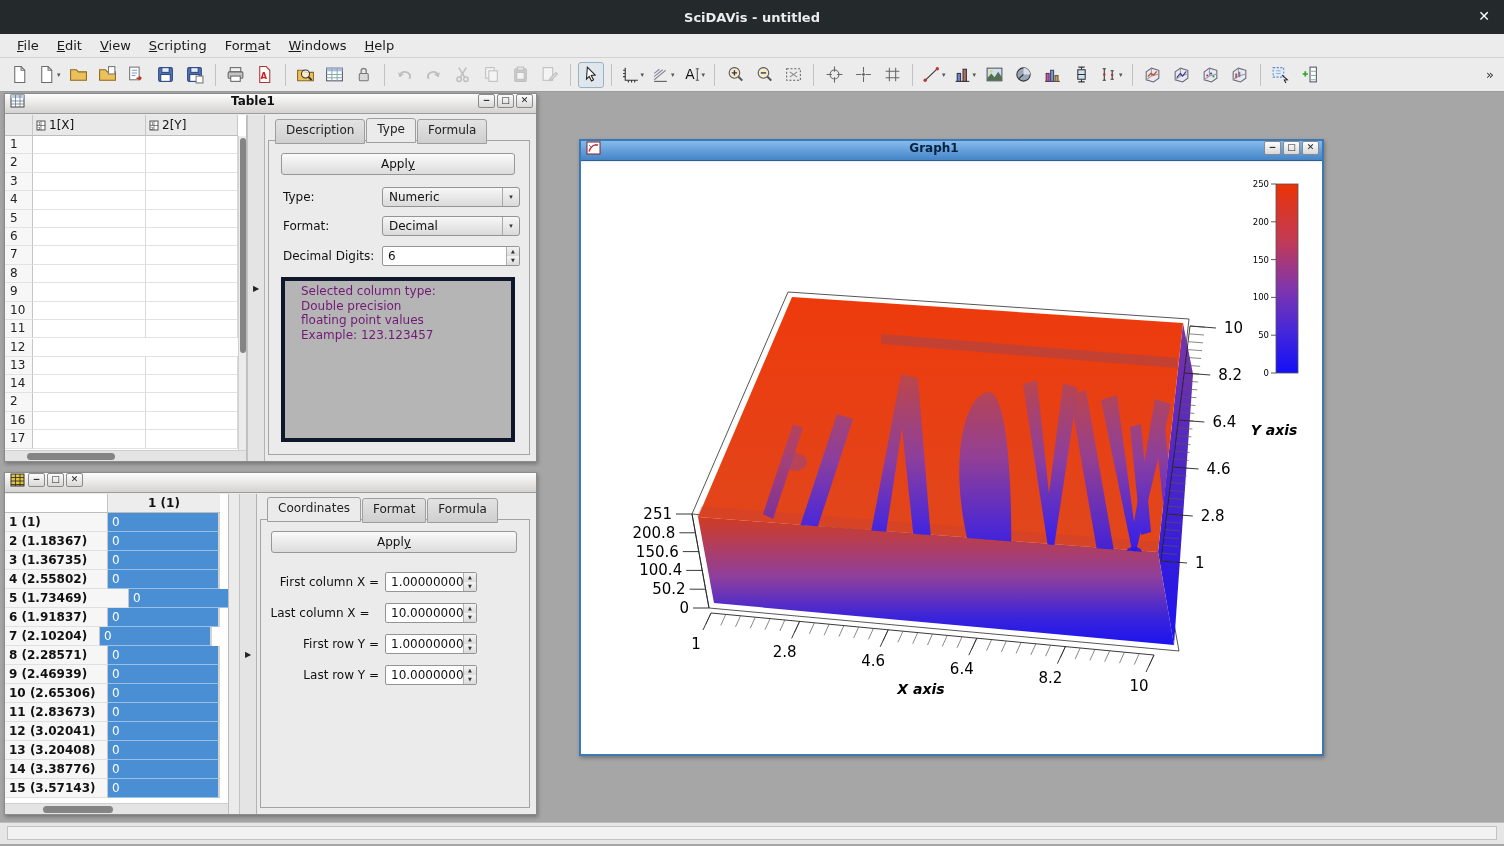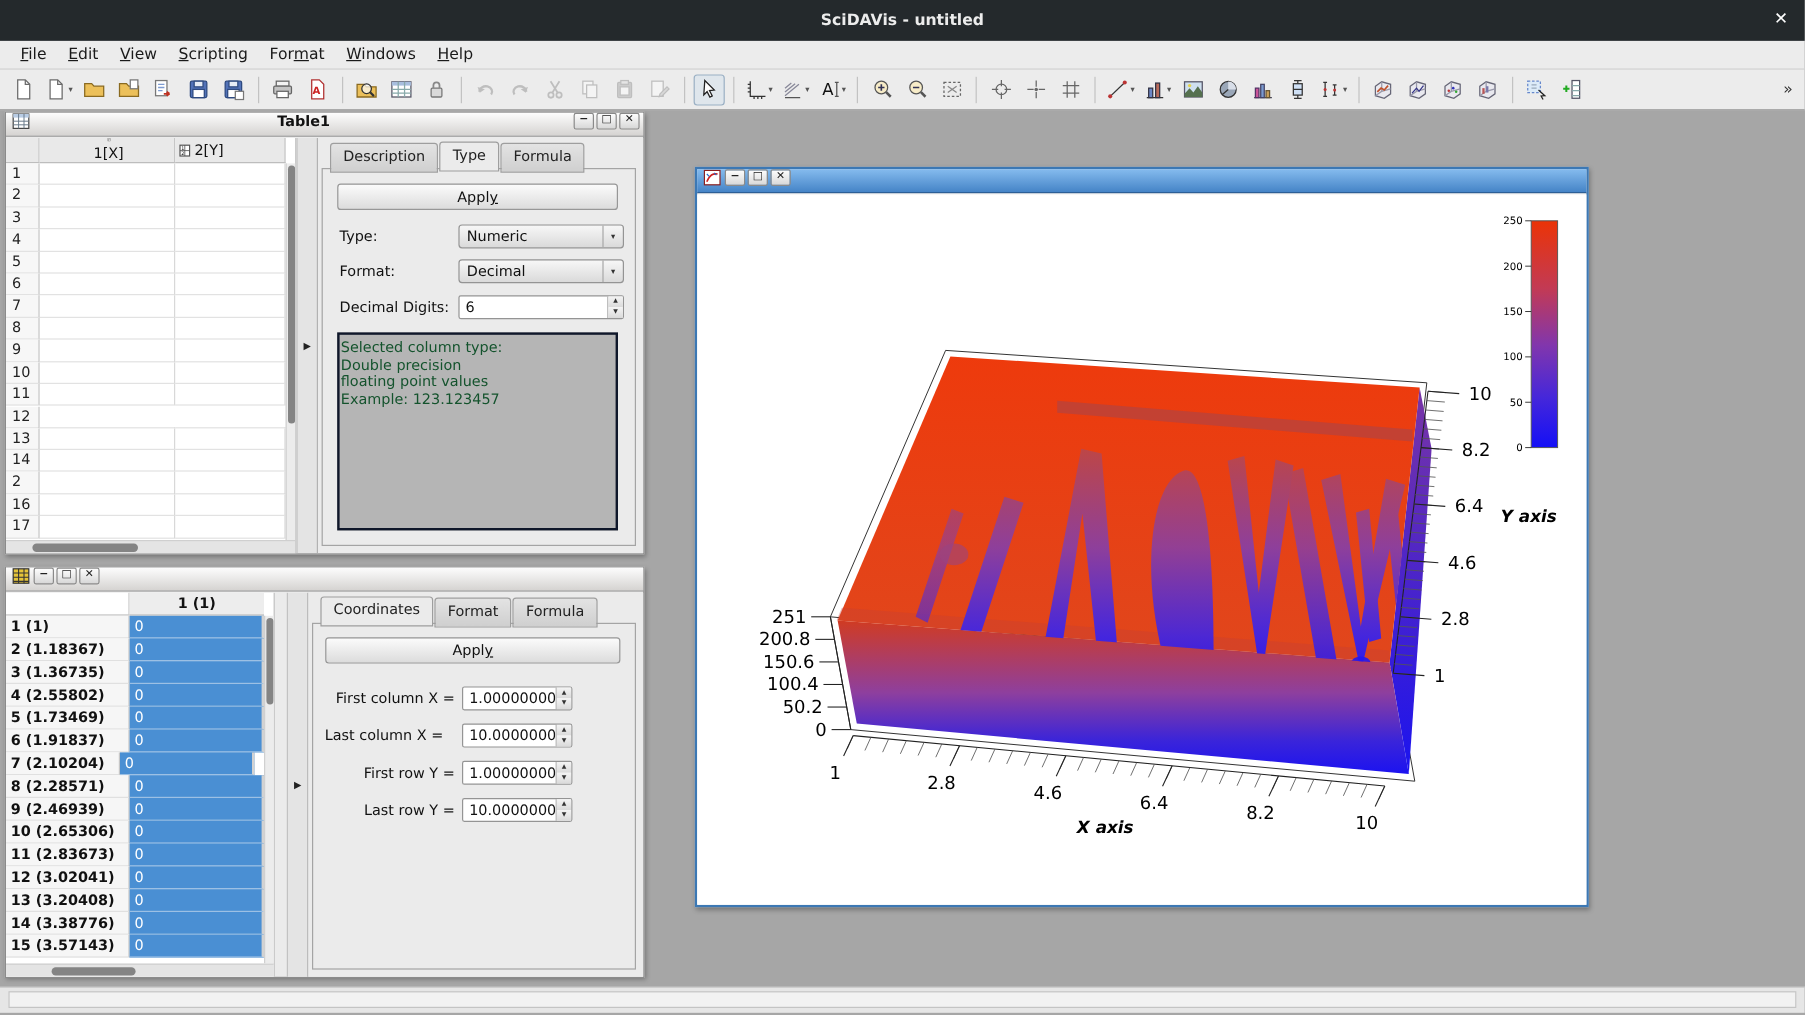--- a/index.html
+++ b/index.html
@@ -50,21 +50,21 @@
   .pane{position:absolute;left:3px;right:6px;top:25px;bottom:6px;border:1px solid #a4a4a4;background:#ebebeb}
   .btn{position:absolute;border:1px solid #979797;border-radius:3px;background:linear-gradient(#fbfbfb,#dcdcdc);font-size:12px;text-align:center;height:22px;line-height:20px;color:#111}
   .flabel{position:absolute;font-size:12px;line-height:20px;color:#111}
   .combo{position:absolute;height:20px;display:flex;border:1px solid #949494;border-radius:3px;background:linear-gradient(#f7f7f7,#dadada)}
   .combo .cval{flex:1;padding-left:6px;font-size:12px;line-height:18px;overflow:hidden;white-space:nowrap}
   .combo .carr{width:17px;border-left:1px solid #a8a8a8;text-align:center;font-size:7px;line-height:18px;color:#333}
   .spin{position:absolute;height:20px;display:flex;border:1px solid #949494;background:#fff;border-radius:2px}
   .spin .sval{flex:1;padding-left:5px;font-size:12px;line-height:18px;overflow:hidden;white-space:nowrap}
   .spin .sbtns{width:13px;border-left:1px solid #b0b0b0;display:flex;flex-direction:column;flex:none}
   .spin .sbtns span{flex:1;font-size:5px;line-height:8px;text-align:center;background:linear-gradient(#f4f4f4,#dadada);color:#333}
-  .infobox{position:absolute;background:#b5b5b5;border:2px solid #0f172a;font-size:12px;line-height:14.5px;padding:3px 1px;color:#14532d}
+  .infobox{position:absolute;background:#b5b5b5;border:4px solid #0f172a;font-size:12px;line-height:14.5px;padding:3px 16px;color:#701a75}
   .matval{background:#4a8fd3;color:#fff;border-bottom:1px solid #9cc0e4;border-right:2px solid #d2d2d2;padding-left:4px}
   .mrowhdr{background:#f6f6f6;border-right:1px solid #c6c6c6;border-bottom:1px solid #e0e0e0;font-weight:bold;padding-left:4px}
   .mhead{background:#ededed;border-bottom:1px solid #bdbdbd;font-weight:bold;text-align:center}
   svg text{font-family:"DejaVu Sans","Liberation Sans",sans-serif}
 </style>
 </head>
 <body>
 
 <div id="titlebar">
   <span>SciDAVis - untitled</span>
@@ -388,21 +388,21 @@
       <span class="wbtns">
         <span class="wbtn">−</span>
         <span class="wbtn">□</span>
         <span class="wbtn">✕</span>
       </span>
     </div>
     <div class="wbody">
       <div class="gridarea" style="width:242px">
         <div id="t1head" class="grow" style="height:21px">
             <div class="hcell" style="width:28px"></div>
-            <div class="hcell" style="width: 113px; flex-direction: column;">
+            <div class="hcell" style="width: 113px;">
               <svg width="10" height="11" viewBox="0 0 10 11">
                 <rect x="1" y="1" width="8" height="9" fill="#fff" stroke="#555"></rect>
                 <path d="M1 5.5h8M5 1v9" stroke="#555" stroke-width=".7"></path>
                 <text x="2" y="4.8" font-size="4" fill="#111">1</text>
                 <text x="2" y="9.5" font-size="4" fill="#111">2</text>
               </svg>
               <span>1[X]</span>
             </div>
             <div class="hcell" style="width: 92px;">
               <svg width="10" height="11" viewBox="0 0 10 11">
@@ -582,21 +582,21 @@
               </div>
               <div class="grow" style="height: 19px;">
                 <div class="cell mrowhdr" style="width:103px;line-height:18px">3 (1.36735)</div>
                 <div class="cell matval" style="width:112px;line-height:18px">0</div>
               </div>
               <div class="grow" style="height: 19px;">
                 <div class="cell mrowhdr" style="width:103px;line-height:18px">4 (2.55802)</div>
                 <div class="cell matval" style="width:112px;line-height:18px">0</div>
               </div>
               <div class="grow" style="height: 19px;">
-                <div class="cell mrowhdr" style="width:103px;line-height:18px">5 (1.73469)</div>
+                <div class="cell mrowhdr" style="width:124px;line-height:18px">5 (1.73469)</div>
                 <div class="cell matval" style="width:112px;line-height:18px">0</div>
               </div>
               <div class="grow" style="height: 19px;">
                 <div class="cell mrowhdr" style="width:103px;line-height:18px">6 (1.91837)</div>
                 <div class="cell matval" style="width:112px;line-height:18px">0</div>
               </div>
               <div class="grow" style="height: 19px;">
                 <div class="cell mrowhdr" style="width:95px;line-height:18px">7 (2.10204)</div>
                 <div class="cell matval" style="width:112px;line-height:18px">0</div>
               </div>
@@ -694,20 +694,21 @@
 
   <div class="window graphwin" style="left:579px;top:47px;width:745px;height:617px">
     <div class="wtitle">
       <span class="wicon">
         <svg width="15" height="14" viewBox="0 0 15 14">
             <rect x="1" y="1" width="13" height="12" fill="#fff" stroke="#8a2020"></rect>
             <path d="M3 10.5c2.5-6 5-7 9-6.5" stroke="#c22" fill="none" stroke-width="1.3"></path>
             <path d="M3 4l2 2M9 3l2 2" stroke="#26c" stroke-width=".9"></path>
           </svg>
       </span>
+      <span class="ttext">Graph1</span>
       <span class="wbtns">
         <span class="wbtn">−</span>
         <span class="wbtn">□</span>
         <span class="wbtn">✕</span>
       </span>
     </div>
     <div style="position:absolute;left:0;right:0;top:21px;bottom:0;background:#fff">
       <svg id="plot3d" width="741" height="592" viewBox="0 0 741 592">
         <defs>
           <linearGradient id="topG" gradientUnits="userSpaceOnUse" x1="0" y1="130" x2="0" y2="395">

